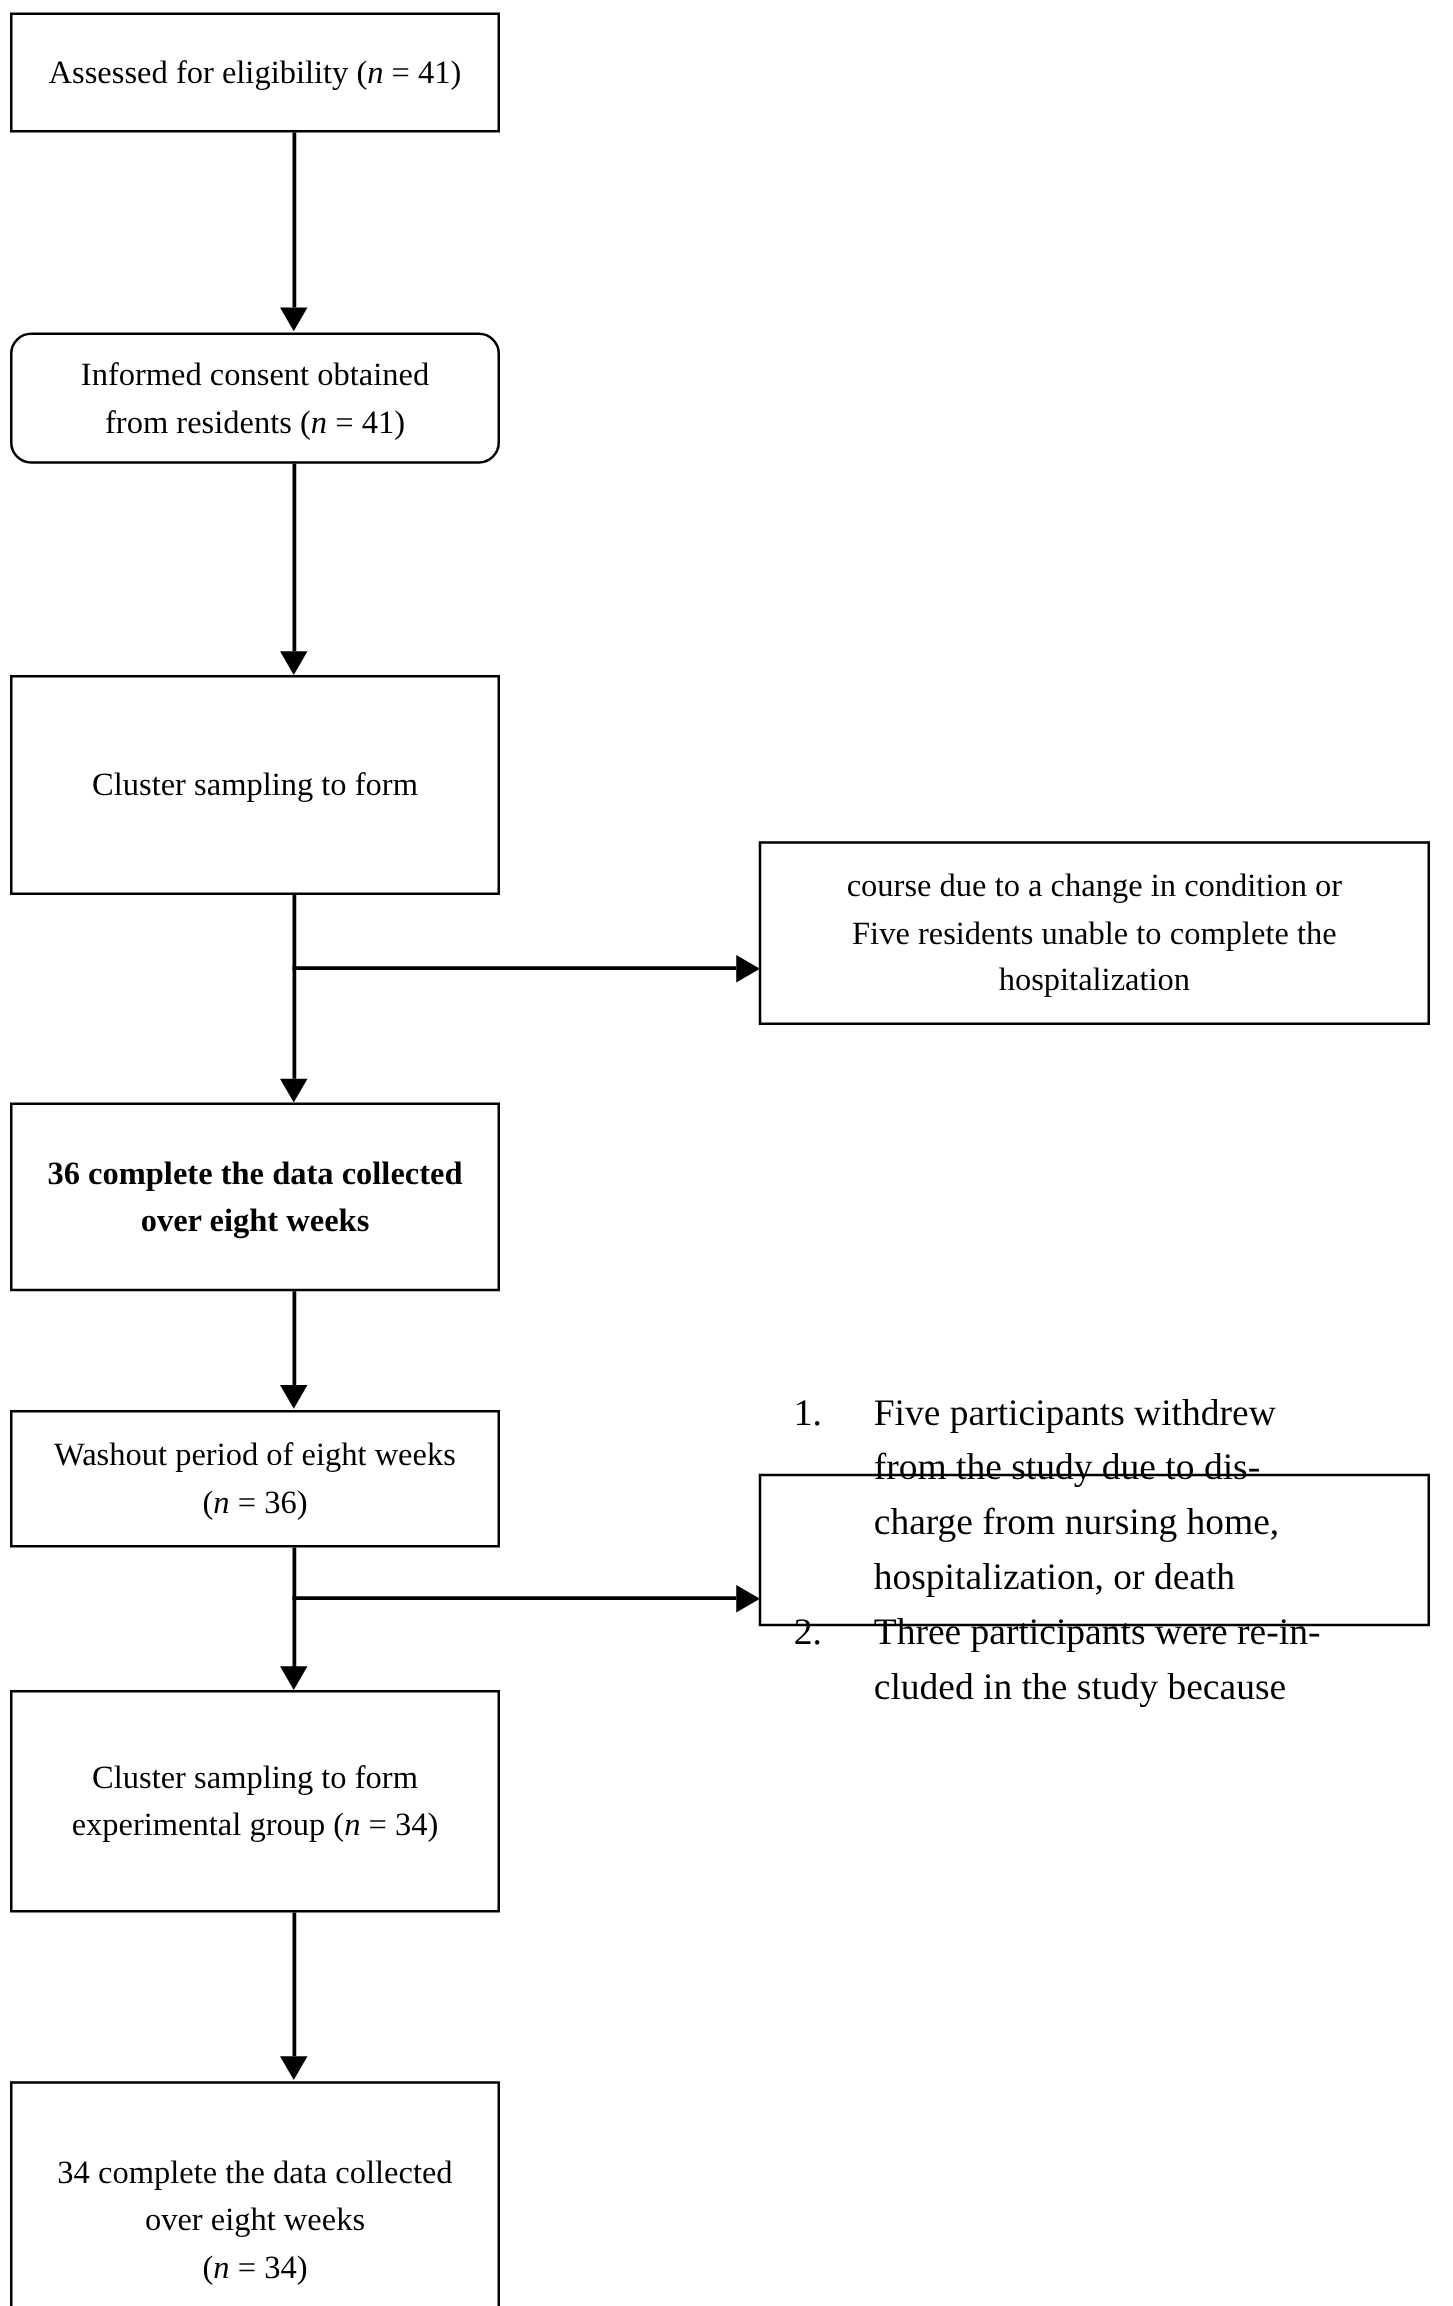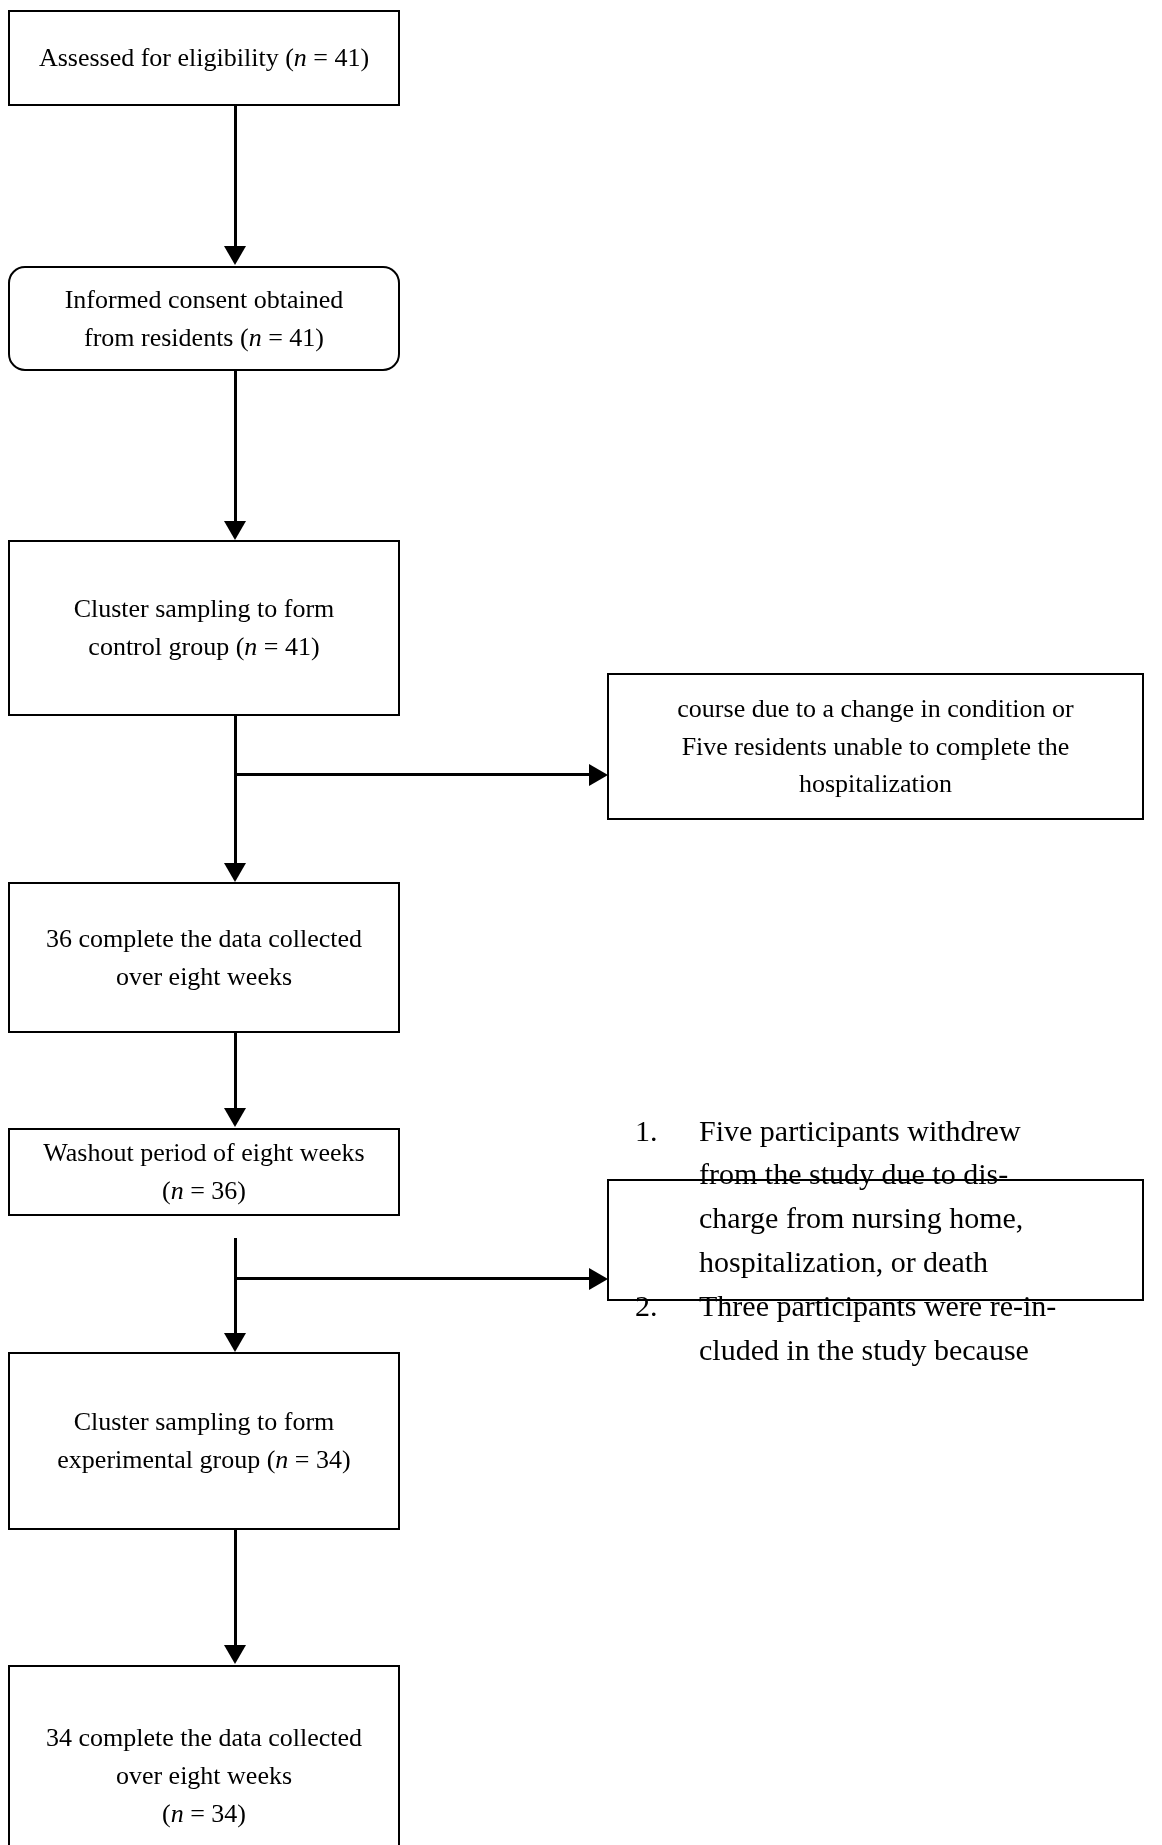--- a/index.html
+++ b/index.html
@@ -107,43 +107,42 @@
   <div class="node" style="left:8px; top:266px; width:392px; height:105px;border-radius:17px;">
       <span class="ln">Informed consent obtained</span>
       <span class="ln">from residents (<em class="nvar">n</em> = 41)</span>
     </div>
 
   <div class="vline" style="left:234px; top:371px; height:150px;"></div>
   <div class="arrow-down" style="left:224px; top:521px;"></div>
 
   <div class="node" style="left:8px; top:540px; width:392px; height:176px;">
       <span class="ln">Cluster sampling to form</span>
-      <span class="ln">control group (<em class="nvar">n</em> = 41)</span>
     </div>
 
   <div class="vline" style="left:234px; top:716px; height:147px;"></div>
   <div class="hline" style="left:234px; top:773px; width:355px;"></div>
   <div class="arrow-right" style="left:589px; top:764px;"></div>
   <div class="arrow-down" style="left:224px; top:863px;"></div>
 
   <div class="node wrap" style="left:607px; top:673px; width:537px; height:147px;">
       <span class="ln">course due to a change in condition or</span>
       <span class="ln">Five residents unable to complete the</span>
       <span class="ln">hospitalization</span>
     </div>
 
-  <div class="node" style="left:8px; top:882px; width:392px; height:151px;">
+  <div class="node" style="left:8px; top:882px; width:392px; height:151px;font-weight:bold;">
       <span class="ln">36 complete the data collected</span>
       <span class="ln">over eight weeks</span>
     </div>
 
   <div class="vline" style="left:234px; top:1033px; height:75px;"></div>
   <div class="arrow-down" style="left:224px; top:1108px;"></div>
 
-  <div class="node" style="left:8px; top:1128px; width:392px; height:88px;">
+  <div class="node" style="left:8px; top:1128px; width:392px; height:110px;">
       <span class="ln">Washout period of eight weeks</span>
       <span class="ln">(<em class="nvar">n</em> = 36)</span>
     </div>
 
   <div class="vline" style="left:234px; top:1238px; height:105px;"></div>
   <div class="hline" style="left:234px; top:1277px; width:355px;"></div>
   <div class="arrow-right" style="left:589px; top:1268px;"></div>
   <div class="arrow-down" style="left:224px; top:1333px;"></div>
 
   <div class="listbox" style="left: 607px; top: 1179px; width: 537px; height: 122px;">

